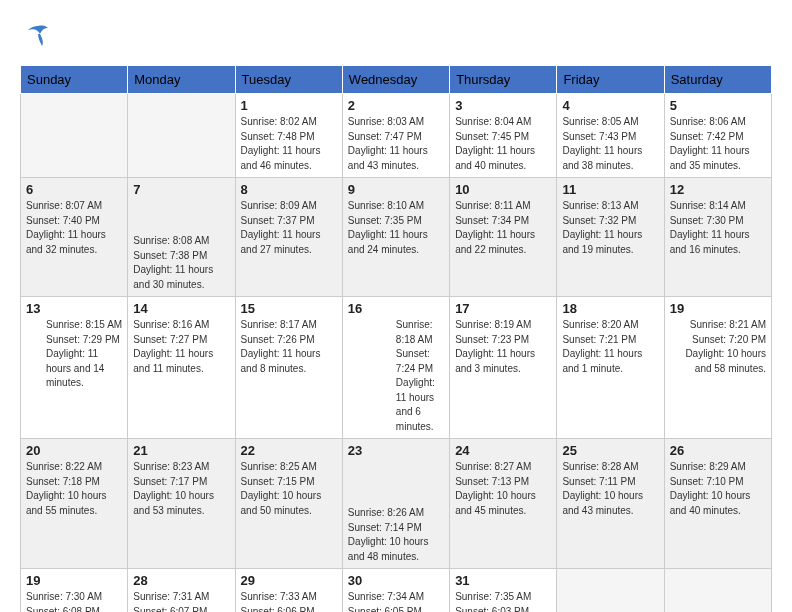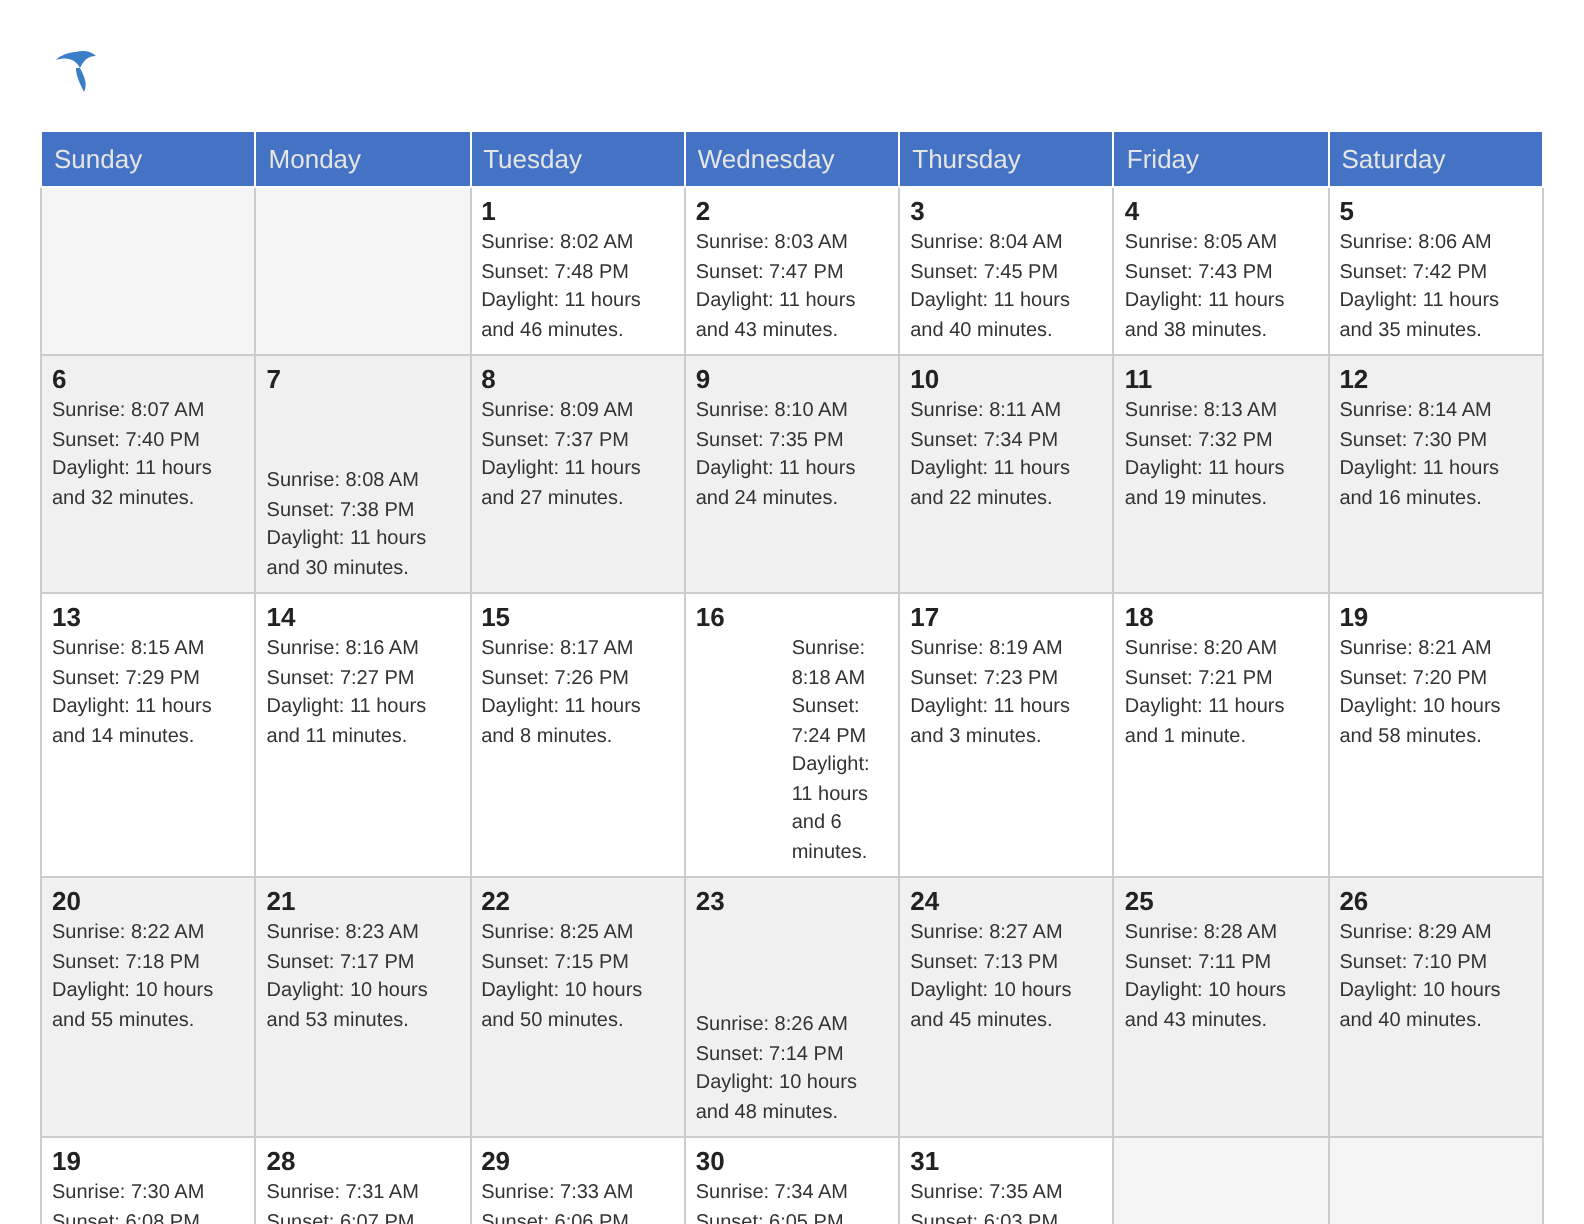--- a/index.html
+++ b/index.html
@@ -33,21 +33,21 @@
       font-size: 16px;
       color: #444;
     }
     .calendar {
       width: 100%;
       border-collapse: collapse;
       font-size: 11px;
     }
     .calendar th {
       background-color: #4472c4;
-      color: #e5e5e5;
+      color: #000000;
       text-align: left;
       padding: 6px 6px;
       font-size: 13px;
       font-weight: normal;
       border: 1px solid #fff;
     }
     .calendar td {
       border: 1px solid #ccc;
       vertical-align: top;
       padding: 4px 5px;
@@ -185,21 +185,21 @@
         <td>
           <span class="day-number">12</span>
           <div class="day-info" style="white-space: pre-line;">Sunrise: 8:14 AM
 Sunset: 7:30 PM
 Daylight: 11 hours and 16 minutes.</div>
         </td>
       </tr>
       <tr>
         <td>
           <span class="day-number">13</span>
-          <div class="day-info" style="white-space: pre-line;">Sunrise: 8:15 AM
+          <div class="day-info" style="white-space: pre-line; margin-left: 20px;">Sunrise: 8:15 AM
 Sunset: 7:29 PM
 Daylight: 11 hours and 14 minutes.</div>
         </td>
         <td>
           <span class="day-number">14</span>
           <div class="day-info" style="white-space: pre-line;">Sunrise: 8:16 AM
 Sunset: 7:27 PM
 Daylight: 11 hours and 11 minutes.</div>
         </td>
         <td>
@@ -221,21 +221,21 @@
 Daylight: 11 hours and 3 minutes.</div>
         </td>
         <td>
           <span class="day-number">18</span>
           <div class="day-info" style="white-space: pre-line;">Sunrise: 8:20 AM
 Sunset: 7:21 PM
 Daylight: 11 hours and 1 minute.</div>
         </td>
         <td>
           <span class="day-number">19</span>
-          <div class="day-info" style="white-space: pre-line;">Sunrise: 8:21 AM
+          <div class="day-info" style="white-space: pre-line; text-align: right;">Sunrise: 8:21 AM
 Sunset: 7:20 PM
 Daylight: 10 hours and 58 minutes.</div>
         </td>
       </tr>
       <tr class="row-shaded">
         <td>
           <span class="day-number">20</span>
           <div class="day-info" style="white-space: pre-line;">Sunrise: 8:22 AM
 Sunset: 7:18 PM
 Daylight: 10 hours and 55 minutes.</div>

